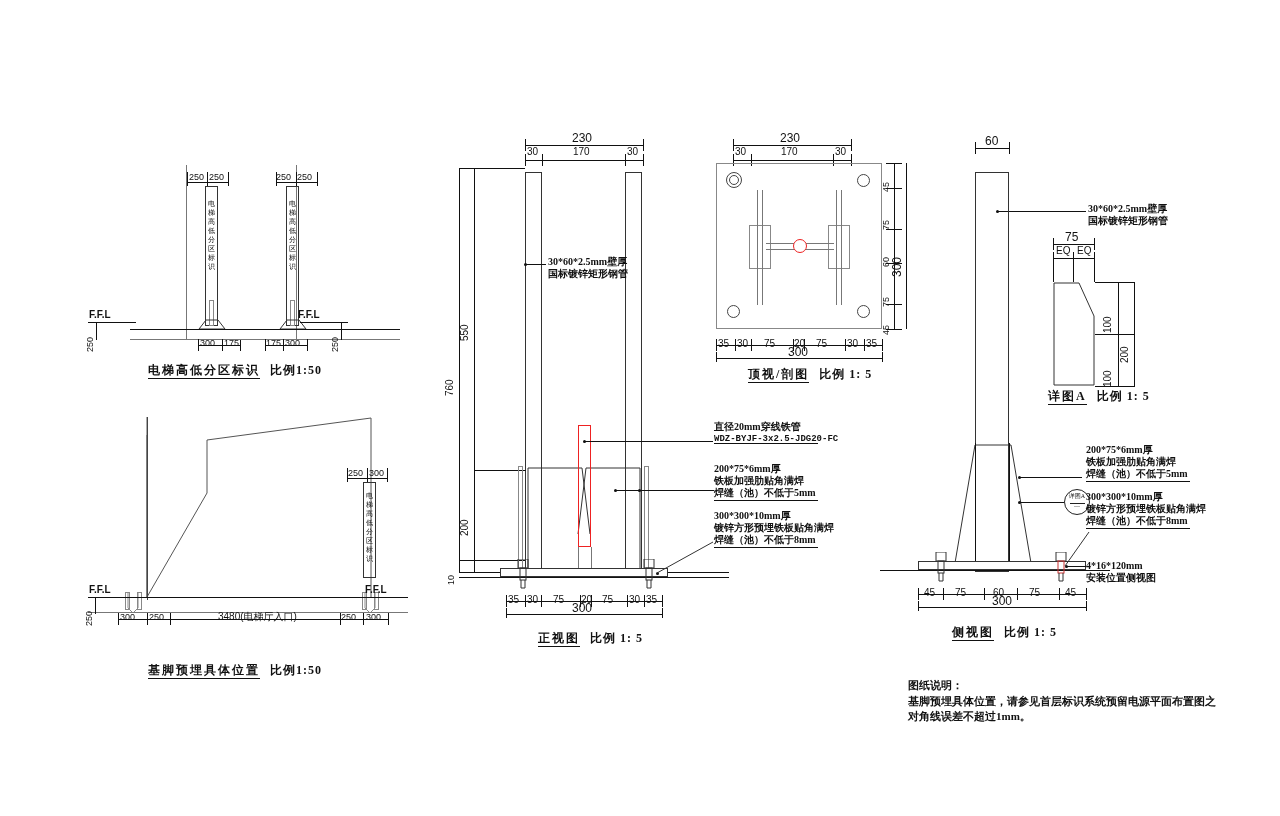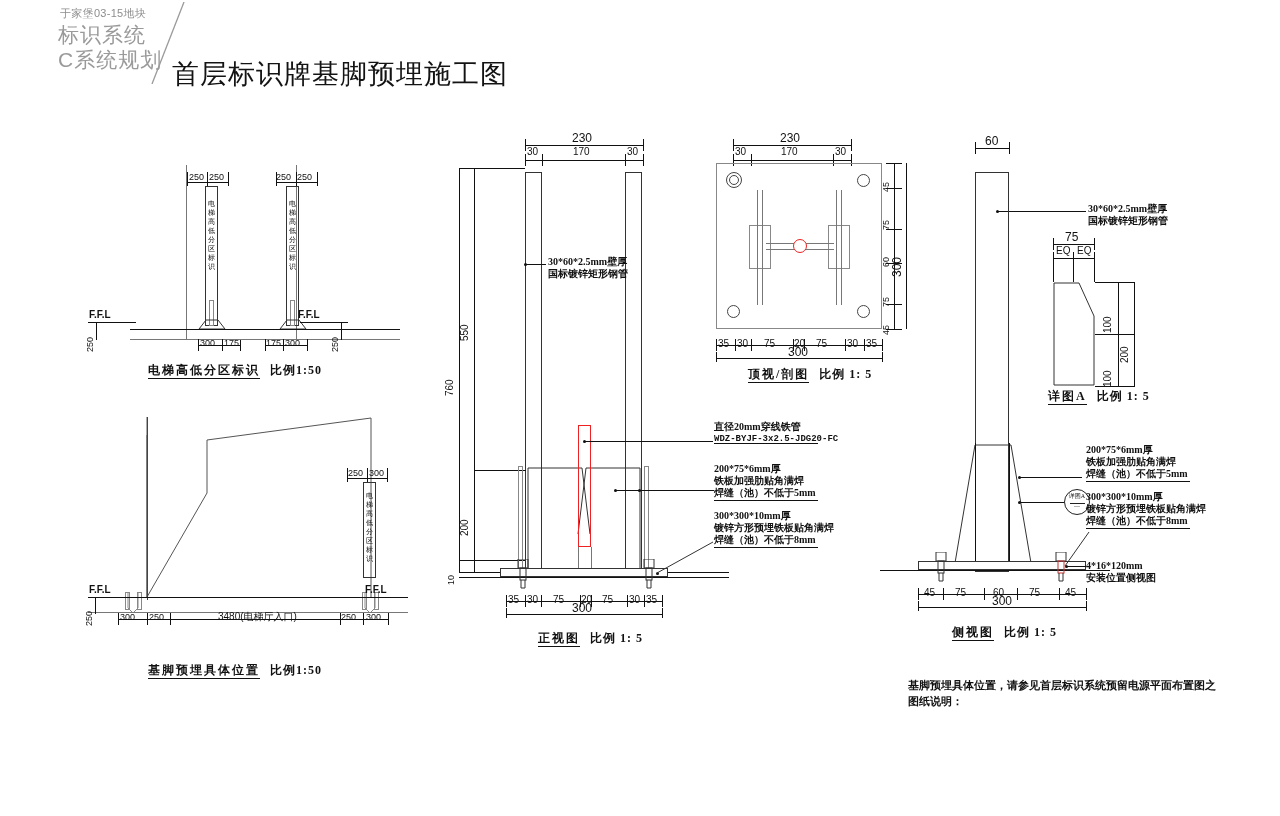--- a/index.html
+++ b/index.html
@@ -220,29 +220,20 @@
     font-size: 6px;
     font-family: "Liberation Serif", serif;
     color: #111;
   }
 </style>
 </head>
 <body>
 
 <div id="sheet">
 
-  <div id="title-block">
-    <div class="tb-project">于家堡03-15地块</div>
-    <div class="tb-line1">标识系统</div>
-    <div class="tb-line2">C系统规划</div>
-    <svg class="tb-slash" viewBox="0 0 36 82">
-      <line x1="34" y1="0" x2="2" y2="82" stroke="#9a9a9a" stroke-width="1.3"></line>
-    </svg>
-    <div class="tb-main">首层标识牌基脚预埋施工图</div>
-  </div>
 
   <div>
 
     <div class="ln v gray" style="left:186px; top:165px; height:175px;"></div>
 
     <div class="ln h" style="left:187px; top:182px; width:41px;"></div>
     <div class="ln v" style="left:187px; top:172px; height:14px;"></div>
     <div class="ln v" style="left:207px; top:172px; height:14px;"></div>
     <div class="ln v" style="left:228px; top:172px; height:14px;"></div>
     <div class="dim sm" style="left:189px; top:172px;">250</div>
@@ -698,17 +689,18 @@
     <div class="ln h" style="left:1066px; top:566px; width:20px;"></div>
     <div class="note" style="left:1086px; top:560px;"><span>4*16*120mm</span>
 <span>安装位置侧视图</span></div>
 
     <div class="caption" style="left:952px; top:624px;">
       <span class="name">侧视图</span><span class="scale">比例 1: 5</span>
     </div>
   </div>
 
   <div id="notes-block">
+    <div class="nline">图纸说明：</div>
     <div class="nline">基脚预埋具体位置，请参见首层标识系统预留电源平面布置图之</div>
-    <div class="nline">图纸说明：</div>
+    <div class="nline">对角线误差不超过1mm。</div>
   </div>
 
 </div>
 
 </body></html>

